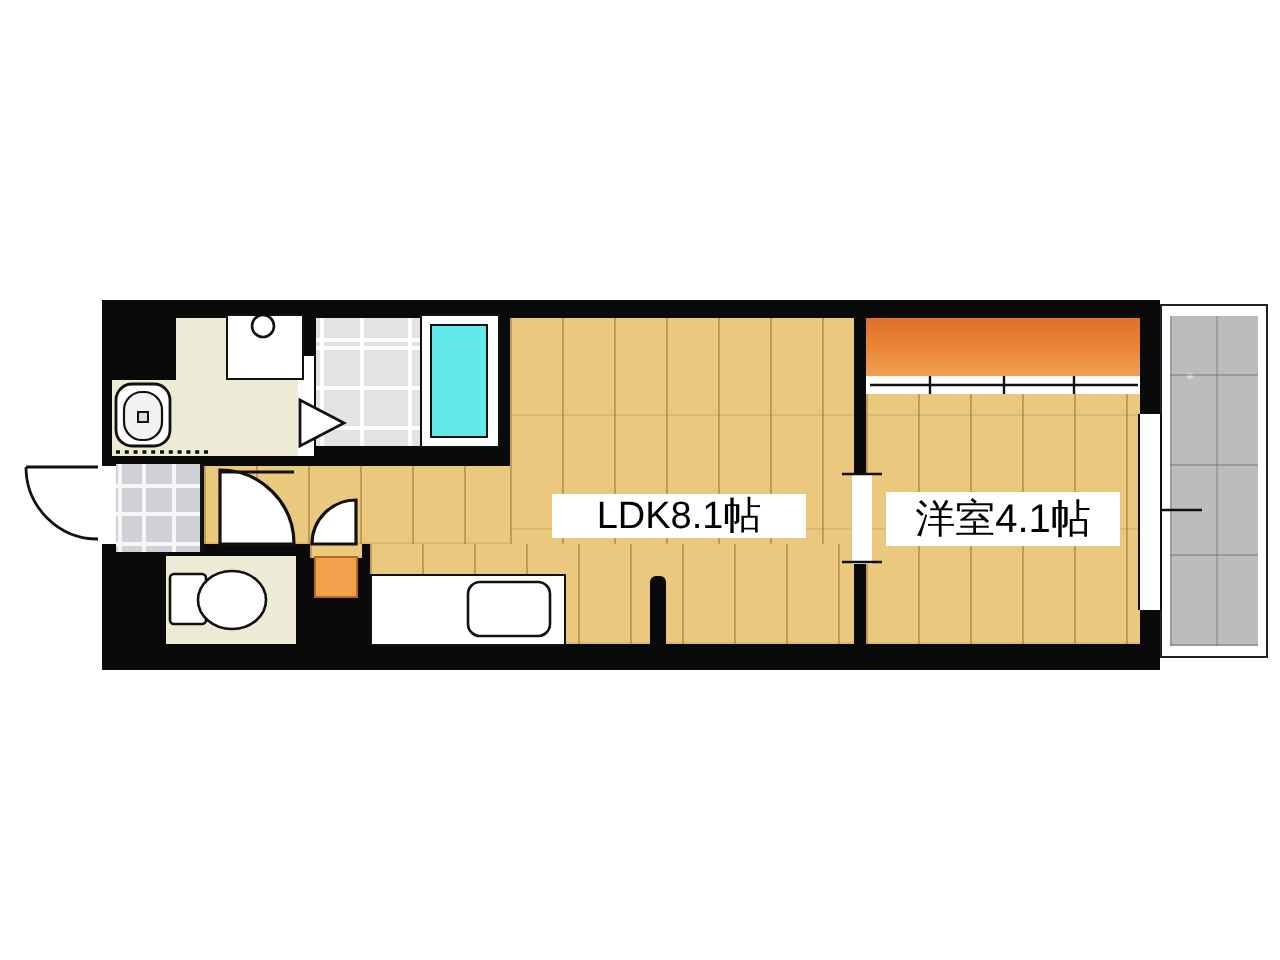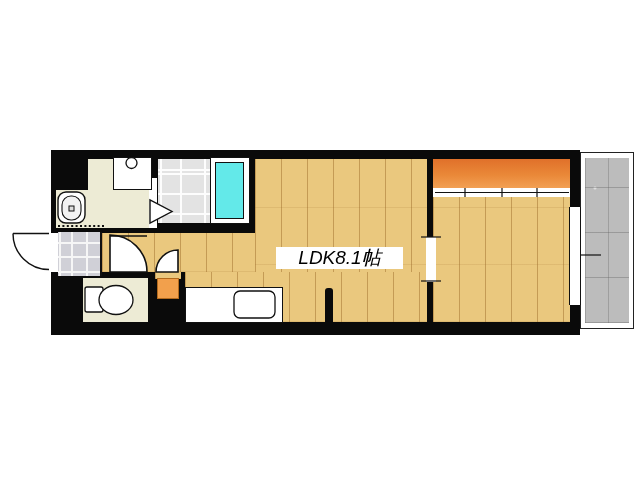--- a/index.html
+++ b/index.html
@@ -39,21 +39,21 @@
         background-image:
           repeating-linear-gradient(0deg, rgba(90,90,90,.35) 0 1px, rgba(0,0,0,0) 1px 45px),
           repeating-linear-gradient(90deg, rgba(90,90,90,.3) 0 1px, rgba(0,0,0,0) 1px 23px),
           radial-gradient(circle at 10px 30px, rgba(255,255,255,.5) 1px, rgba(0,0,0,0) 2px);}
   
   .window{left:569px;top:207px;width:12px;height:98px;background:#fff;
           border-left:1.5px solid #111;border-right:1.5px solid #111;z-index:3;}
   
   .room-label{background:#fff;color:#000;display:flex;align-items:center;justify-content:center;
               z-index:5;white-space:nowrap;}
-  .ldk-label{left:276px;top:247px;width:127px;height:22px;font-size:19px;font-style:italic;}
+  .ldk-label{left:276px;top:247px;width:127px;height:22px;font-size:19px;}
   .west-label{left:443px;top:246px;width:117px;height:27px;font-size:20px;}
   svg.overlay{left:0;top:0;width:640px;height:480px;z-index:6;}
 </style>
 </head>
 <body>
 
 <div id="canvas">
 
   <div class="walls"></div>
 
@@ -88,20 +88,21 @@
   <div class="closet z2" style="left:433px;top:159px;width:137px;height:29px;"></div>
   <div class="closet-band z2" style="left:433px;top:188px;width:137px;height:9px;"></div>
   <div class="wood z2" style="left:433px;top:197px;width:137px;height:125px;"></div>
 
   <div class="window"></div>
   <div class="balcony">
     <div class="balcony-inner"></div>
   </div>
 
   <div class="room-label ldk-label">LDK8.1帖</div>
+  <div class="room-label west-label">洋室4.1帖</div>
 
   <svg class="overlay" viewBox="0 0 640 480">
 
     <g>
       <line x1="49" y1="233.5" x2="13" y2="233.5" stroke="#111" stroke-width="1.4"></line>
       <path d="M13,233.5 A36,36 0 0 0 49,269.5" fill="none" stroke="#111" stroke-width="1.4"></path>
     </g>
 
     <g>
       <path d="M110,272 L110,235 A37,37 0 0 1 147,272 Z" fill="#fff" stroke="#111" stroke-width="1.6"></path>

